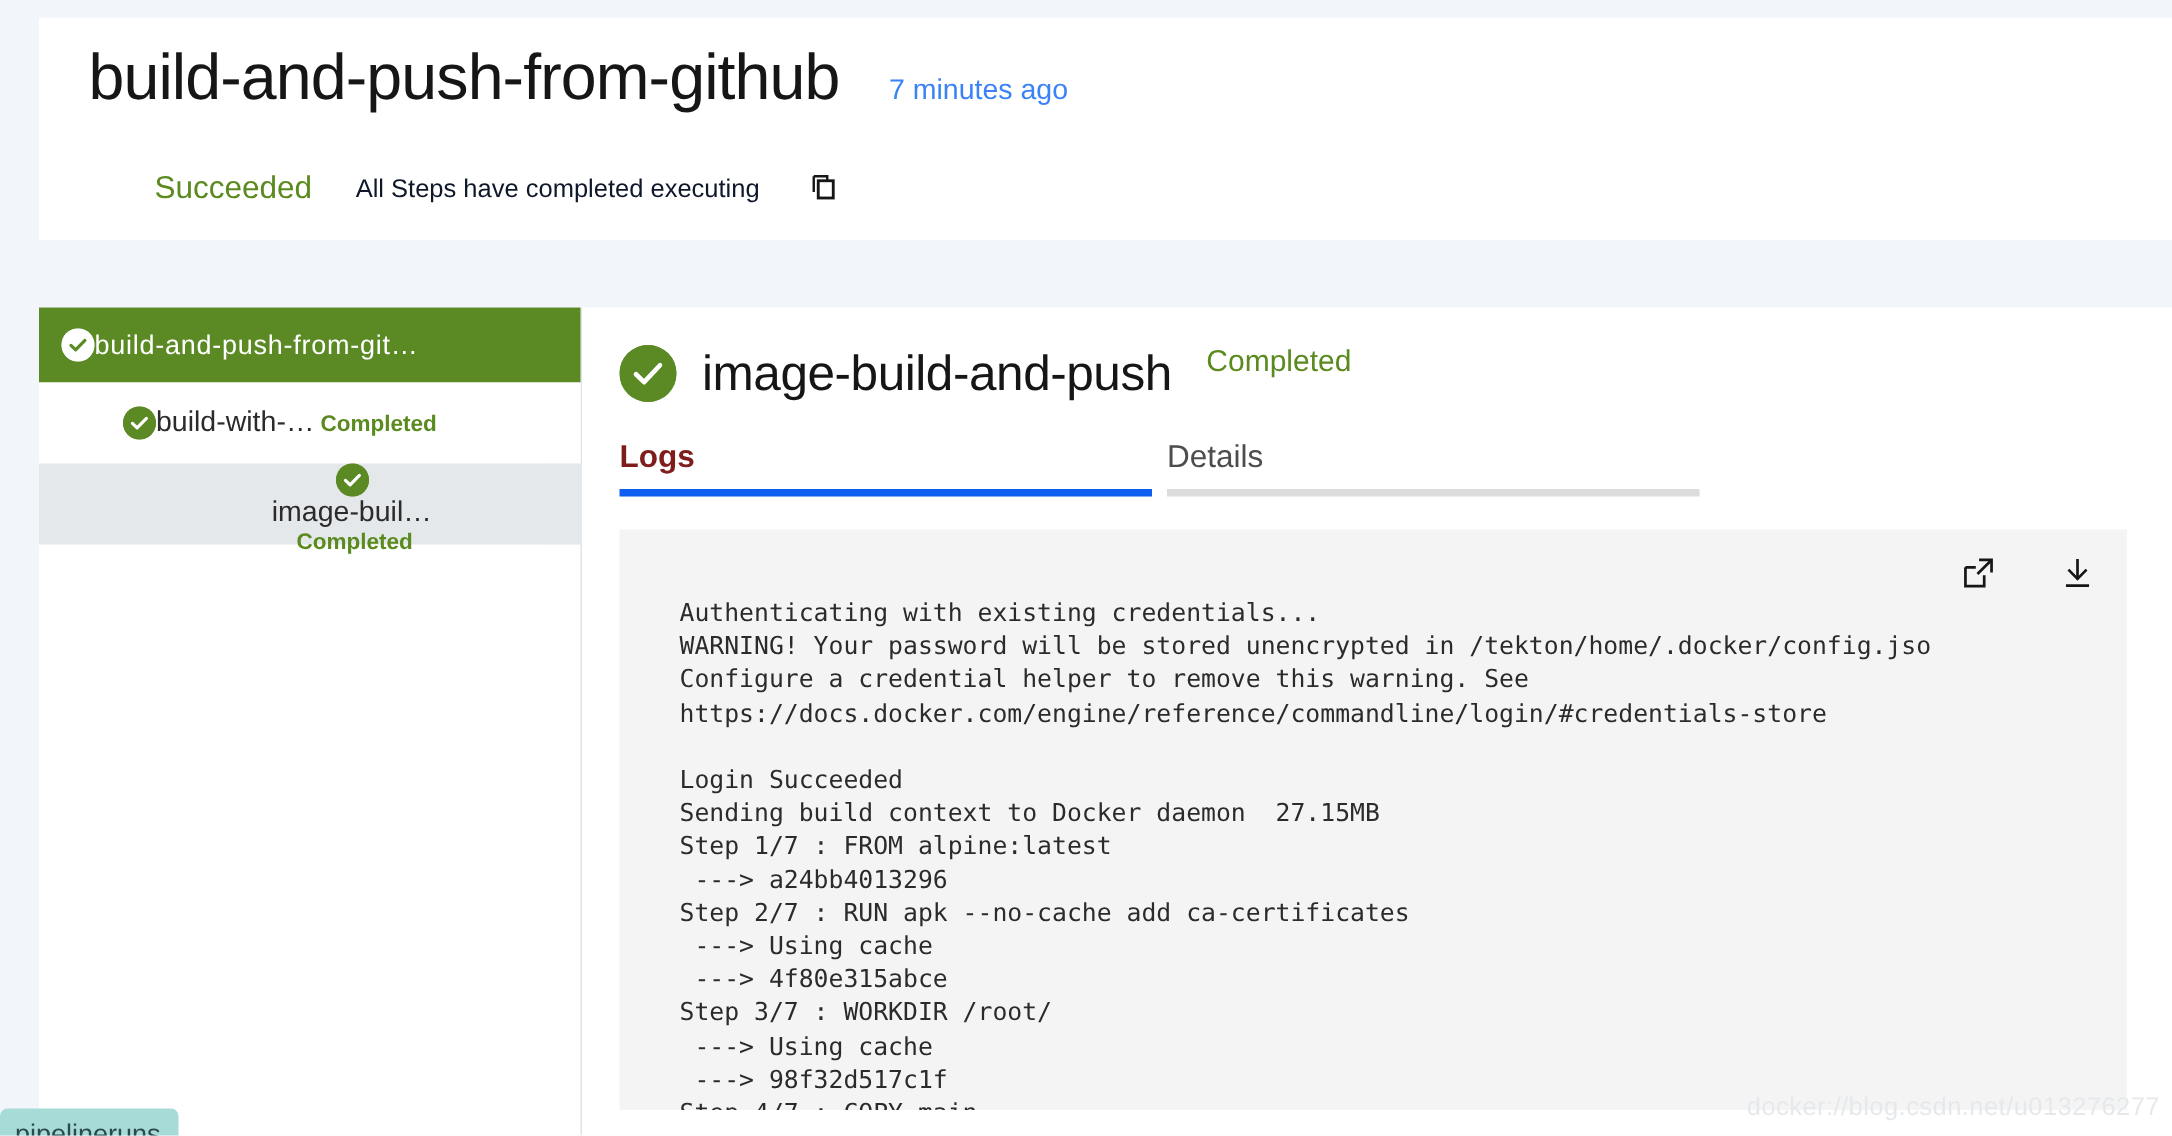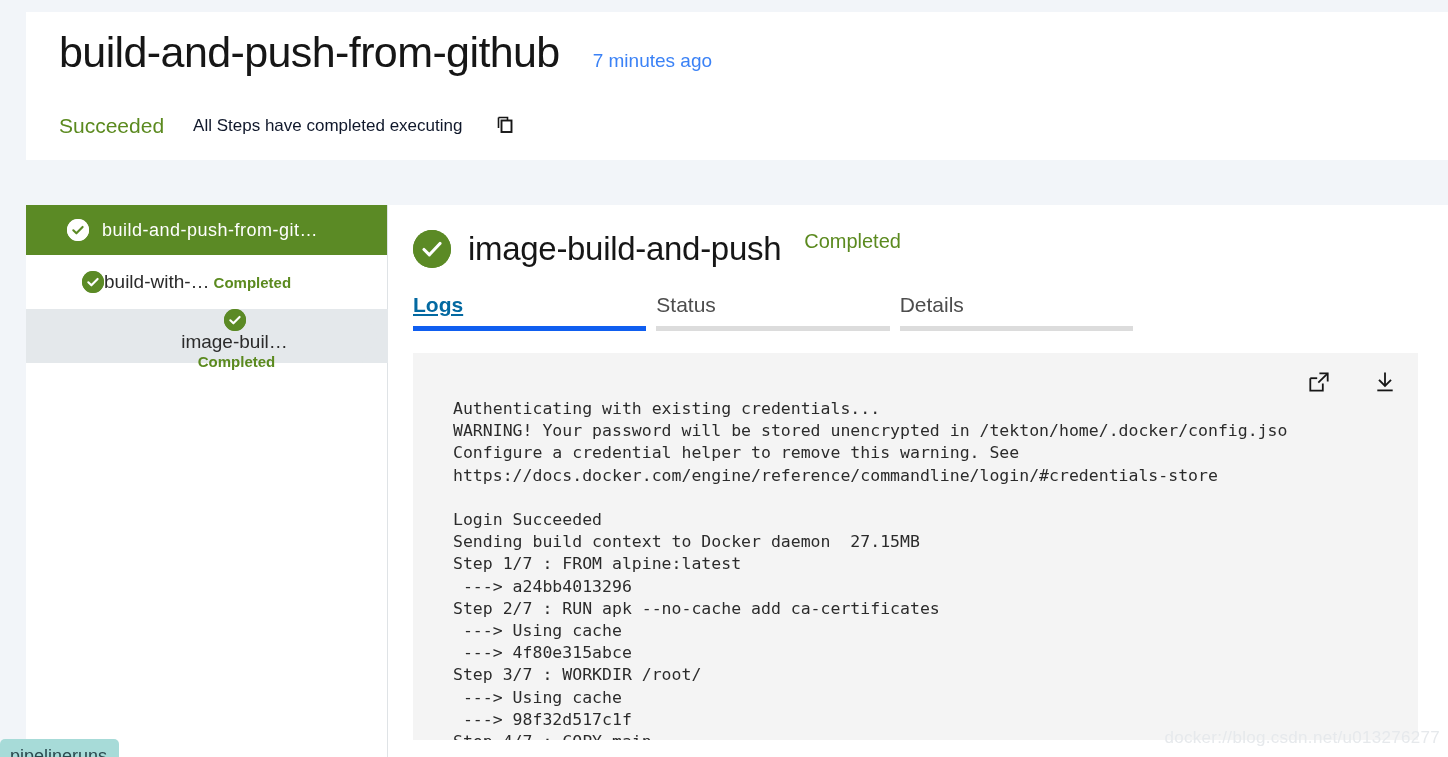--- a/index.html
+++ b/index.html
@@ -54,20 +54,21 @@
     top: 100px;
     display: flex;
     align-items: center;
     gap: 28px;
   }
   .status-succeeded {
     font-size: 21px;
     color: #5b8a1f;
     font-weight: 400;
     white-space: nowrap;
+    margin-left: 44px;
   }
   .status-message {
     font-size: 17px;
     color: #0f172a;
     font-weight: 400;
     white-space: nowrap;
     margin-left: 1px;
   }
   .copy-icon-btn {
     display: inline-flex;
@@ -100,22 +101,21 @@
     background: #ffffff;
     position: relative;
     border-right: 1px solid #dfe3e6;
     box-sizing: border-box;
   }
   .task-header {
     height: 50px;
     background: #5b8a25;
     display: flex;
     align-items: center;
-    gap: 13px;
-    padding-left: 41px;
+    padding-left: 15px;
     box-sizing: border-box;
     cursor: pointer;
   }
   .task-header-label {
     color: #ffffff;
     font-size: 18px;
     letter-spacing: 0.5px;
     white-space: nowrap;
     overflow: hidden;
   }
@@ -224,23 +224,22 @@
     cursor: pointer;
     position: relative;
     padding-bottom: 14px;
   }
   .tab-label {
     font-size: 21px;
     color: #4d4d4d;
     display: block;
   }
   .tab.active .tab-label {
-    color: #0369a1;
+    color: #7f1d1d;
     font-weight: 700;
-    text-decoration: underline;
   }
   .tab-underline {
     position: absolute;
     left: 0;
     right: 10px;
     bottom: 0;
     height: 5px;
     background: #dcdcdc;
   }
   .tab.active .tab-underline {
@@ -387,24 +386,20 @@
           <path d="M11 19.5 L16.4 24.8 L27 13.5" stroke="#ffffff" stroke-width="3.1" fill="none" stroke-linecap="round" stroke-linejoin="round"></path>
         </svg>
       </span>
       <span class="content-title">image-build-and-push</span>
       <span class="content-status">Completed</span>
     </div>
 
     <div class="tabs">
       <div class="tab active">
         <span class="tab-label">Logs</span>
-        <span class="tab-underline"></span>
-      </div>
-      <div class="tab">
-        <span class="tab-label">Status</span>
         <span class="tab-underline"></span>
       </div>
       <div class="tab">
         <span class="tab-label">Details</span>
         <span class="tab-underline"></span>
       </div>
     </div>
 
     <div class="log-panel">
 

